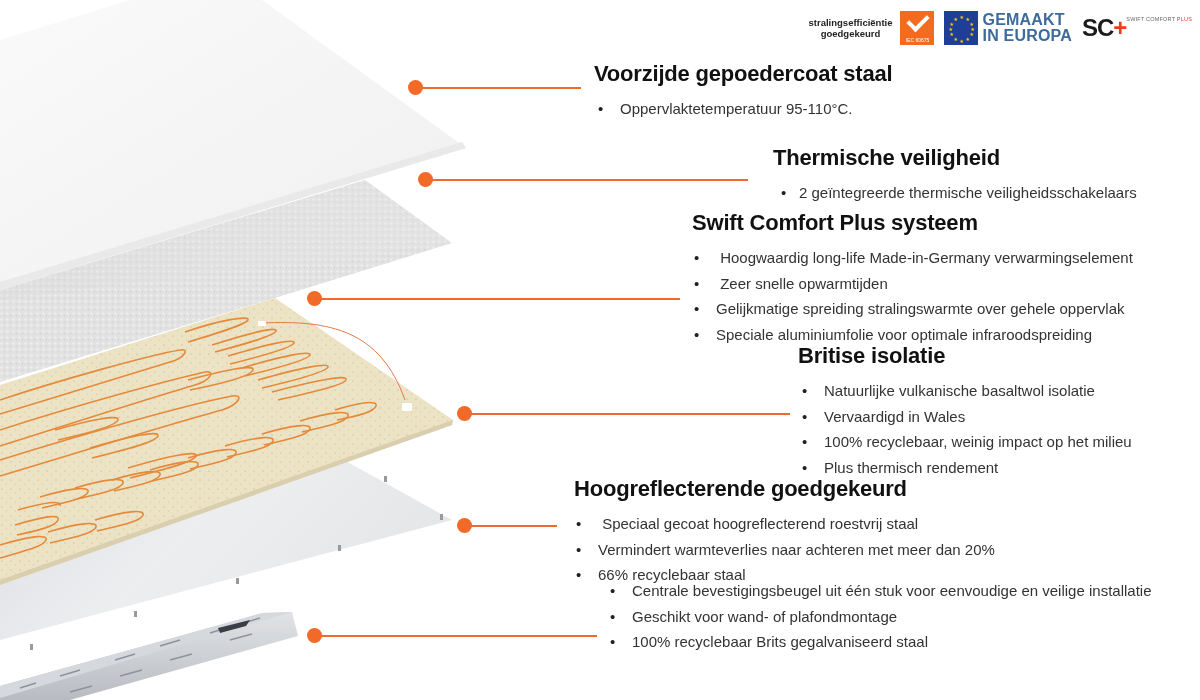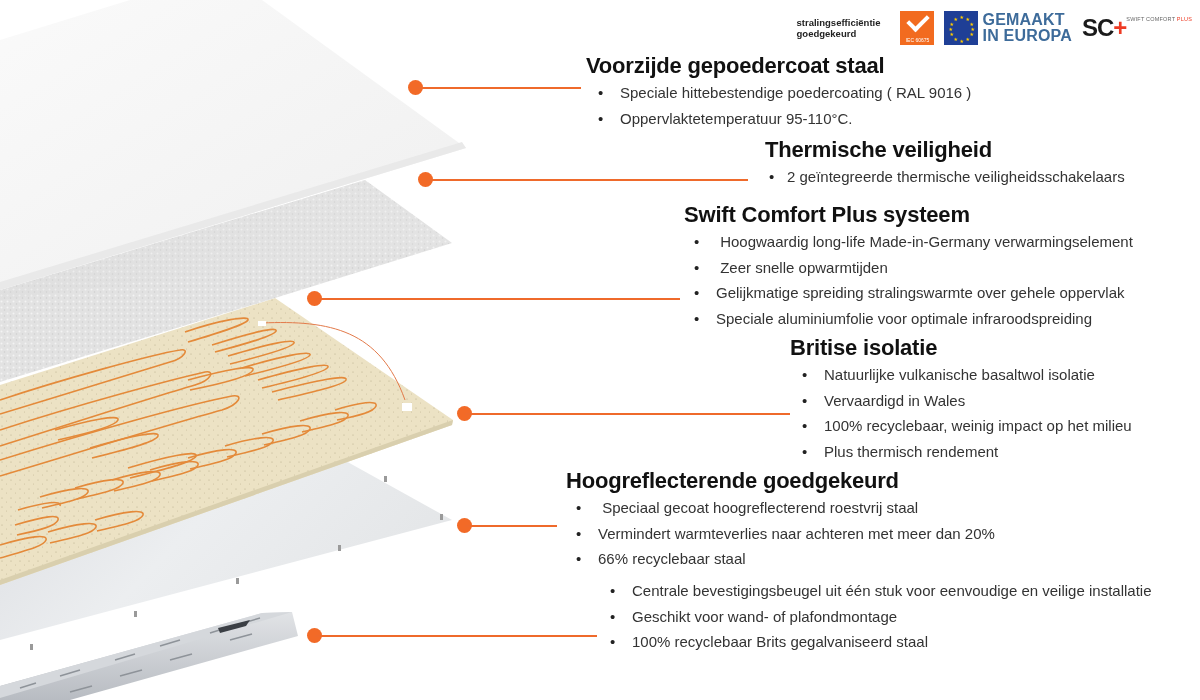--- a/index.html
+++ b/index.html
@@ -4,35 +4,35 @@
 <style>
   html, body { margin: 0; padding: 0; }
   body {
     width: 1200px; height: 700px; overflow: hidden; position: relative;
     background: #ffffff;
     font-family: "Liberation Sans", "DejaVu Sans", sans-serif;
     color: #1a1a1a;
   }
   .illustration { position: absolute; left: 0; top: 0; width: 1200px; height: 700px; }
   .badges { position: absolute; top: 8px; right: 8px; display: flex; align-items: center; height: 40px; }
-  .eff-text { font-size: 9.5px; line-height: 11px; text-align: left; color: #222; font-weight: bold; margin-right: 20px; }
+  .eff-text { font-size: 9.5px; line-height: 11px; text-align: center; color: #222; font-weight: bold; margin-right: 8px; }
   .iec { width: 34px; height: 34px; background: #f26b1f; position: relative; margin-right: 10px; }
   .iec .check { position: absolute; left: 8px; top: 3px; width: 16px; height: 9px; border-left: 4px solid #fff; border-bottom: 4px solid #fff; transform: rotate(-45deg); }
   .iec .iec-label { position: absolute; bottom: 2px; left: 0; right: 0; text-align: center; font-size: 5px; color: #fff; }
   .eu-flag { width: 34px; height: 34px; background: #1f3f96; position: relative; margin-right: 4px; }
   .eu-flag .star { position: absolute; color: #ffcc00; font-size: 5px; line-height: 5px; }
   .made-eu { font-weight: bold; font-size: 16px; line-height: 16px; color: #3d6b9a; margin-right: 10px; letter-spacing: 0.2px; }
   .scp { display: flex; flex-direction: row; align-items: flex-start; }
   .scp-logo { font-size: 24px; font-weight: bold; line-height: 24px; color: #1b1b1b; letter-spacing: -1px; position: relative; }
   .scp-logo .plus { color: #ee3b24; }
   .scp-sub { font-size: 5.5px; color: #666; letter-spacing: 0.2px; }
   .scp-sub .plus-word { color: #ee3b24; }
 
   .section { position: absolute; }
-  .section h2 { margin: 0; font-size: 22px; font-weight: bold; color: #111; line-height: 28px; letter-spacing: -0.2px; white-space: nowrap; }
+  .section h2 { margin: 8px; font-size: 22px; font-weight: bold; color: #111; line-height: 28px; letter-spacing: -0.2px; white-space: nowrap; }
   .section ul { list-style: none; margin: 0; padding: 0; }
   .section li { font-size: 15px; line-height: 25.5px; color: #333; white-space: nowrap; position: relative; }
   .section li .bullet { display: inline-block; width: 22px; color: #222; }
 
   .callout { position: absolute; height: 12px; }
   .callout .dot { position: absolute; left: 0; top: 0; width: 15px; height: 15px; border-radius: 50%; background: #f26a27; }
   .callout .line { position: absolute; left: 8px; top: 6.5px; height: 2px; background: #ef6a2b; }
 </style>
 </head>
 <body>
@@ -201,28 +201,27 @@
   <div class="line" style="width:92px"></div>
 </div>
 <div class="callout" style="left:307px;top:628px;">
   <div class="dot"></div>
   <div class="line" style="width:282px"></div>
 </div>
 
 <div class="section" style="left:586px;top:52px;">
   <h2>Voorzijde gepoedercoat staal</h2>
   <ul style="margin-left:12px">
-    <li><span class="bullet">•</span><span>Speciale hittebestendige poedercoating ( RAL 9016 )</span></li>
     <li><span class="bullet">•</span><span>Oppervlaktetemperatuur 95-110°C.</span></li>
   </ul>
 </div>
 
 <div class="section" style="left:765px;top:136px;">
   <h2>Thermische veiligheid</h2>
-  <ul style="margin-left:4px">
+  <ul style="margin-left:16px">
     <li><span class="bullet" style="width:18px">•</span><span>2 geïntegreerde thermische veiligheidsschakelaars</span></li>
   </ul>
 </div>
 
 <div class="section" style="left:684px;top:201px;">
   <h2>Swift Comfort Plus systeem</h2>
   <ul style="margin-left:10px">
     <li><span class="bullet">•</span><span> Hoogwaardig long-life Made-in-Germany verwarmingselement</span></li>
     <li><span class="bullet">•</span><span> Zeer snelle opwarmtijden</span></li>
     <li><span class="bullet">•</span><span>Gelijkmatige spreiding stralingswarmte over gehele oppervlak</span></li>

